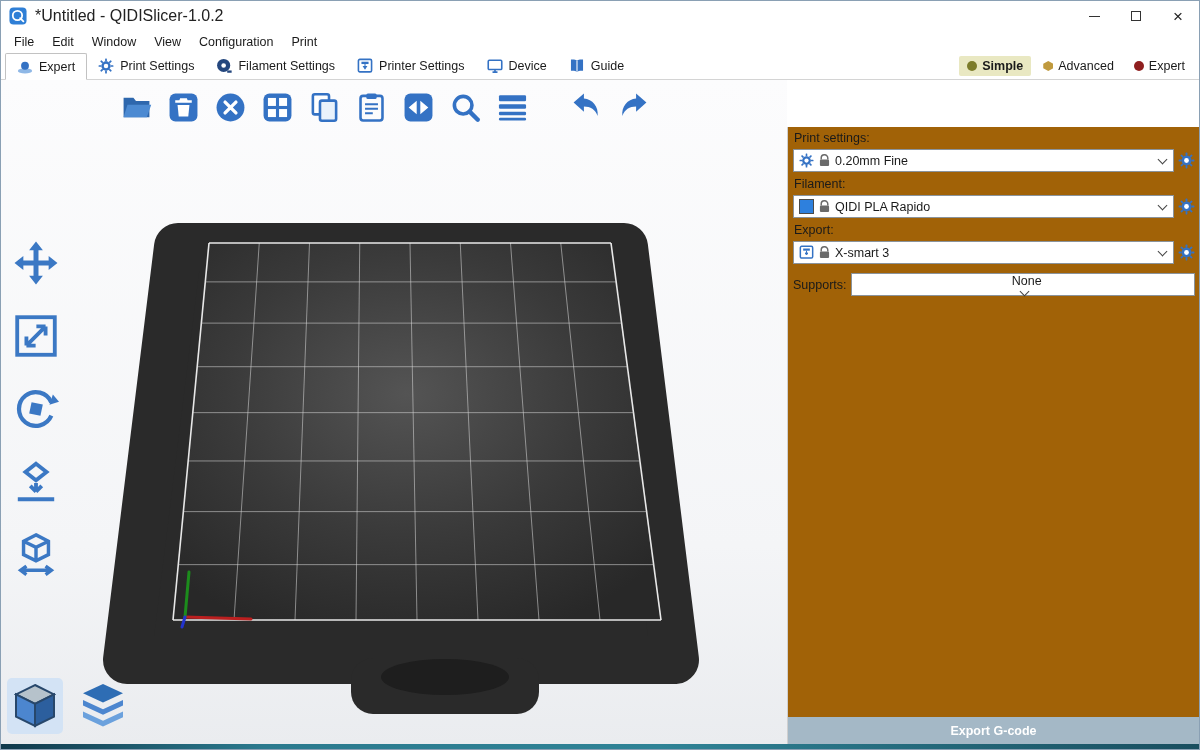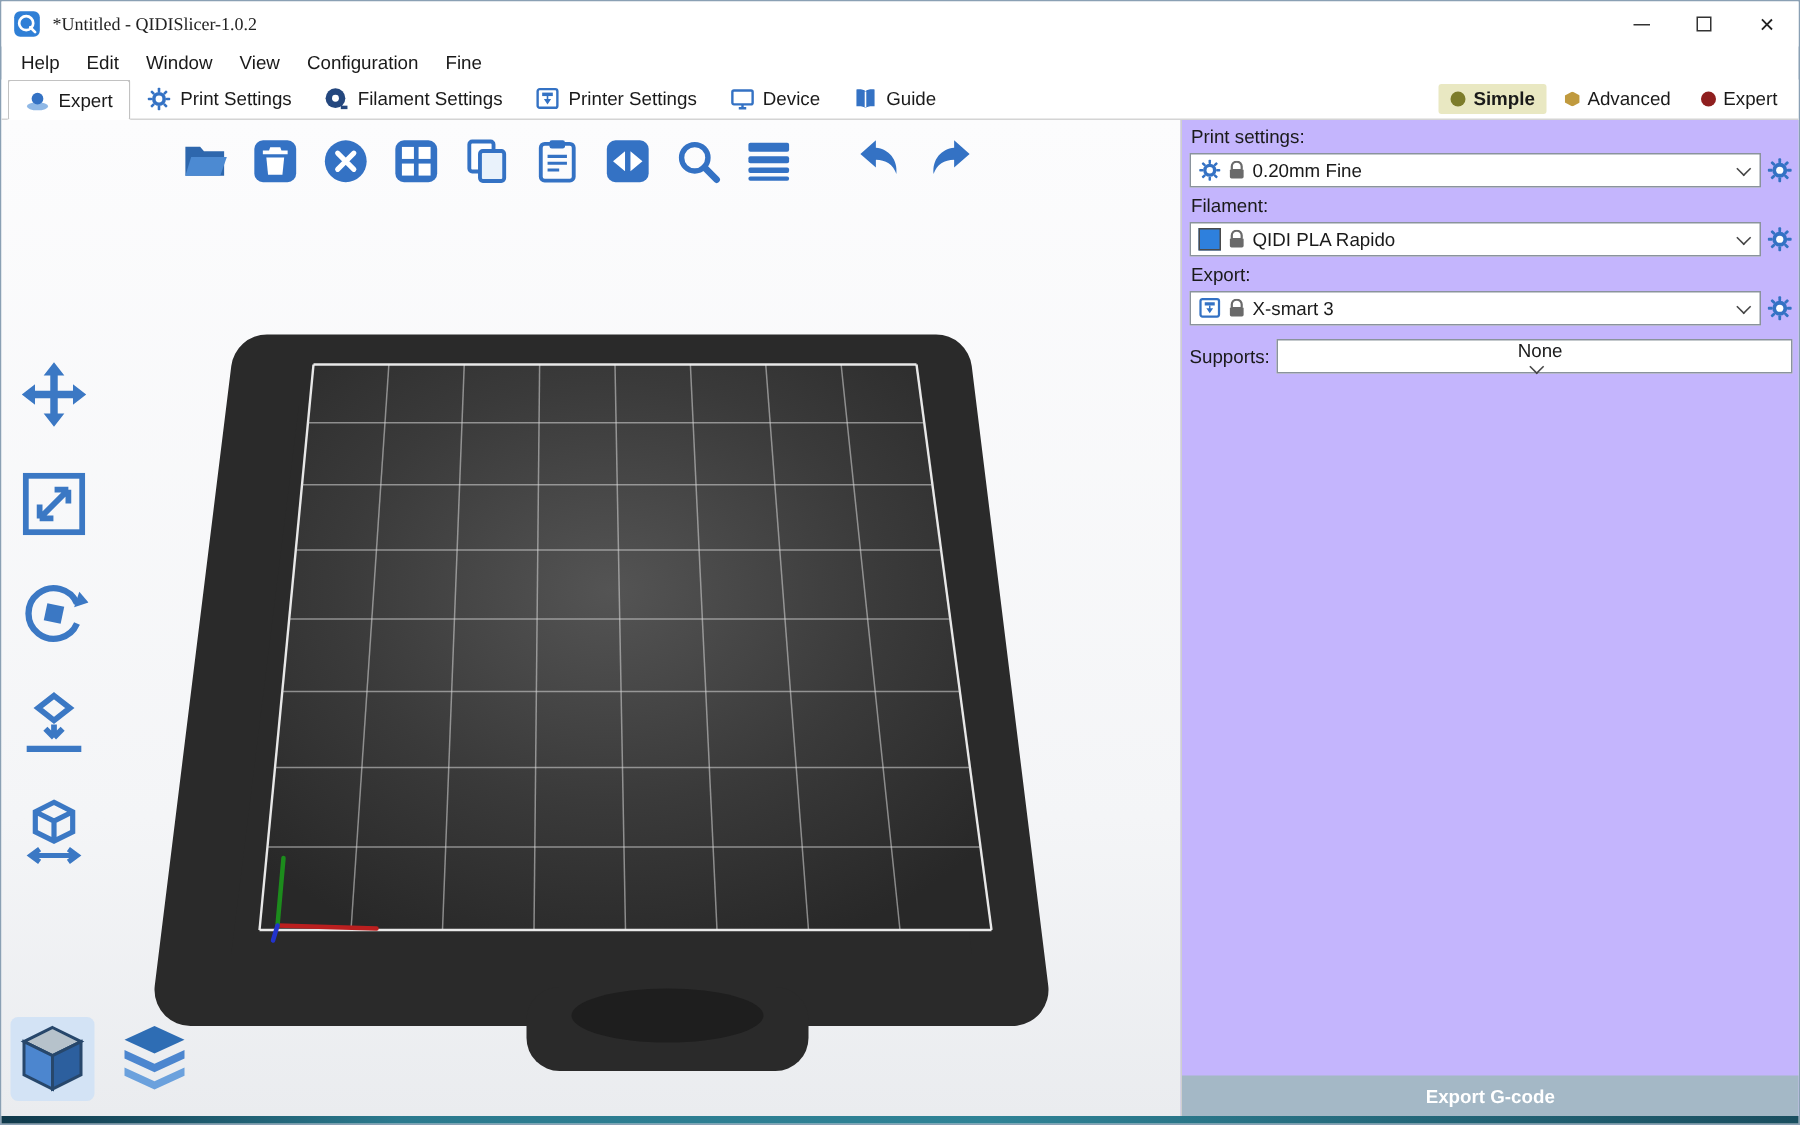--- a/index.html
+++ b/index.html
@@ -3,21 +3,21 @@
 <meta charset="utf-8">
 <style>
   *{box-sizing:border-box;margin:0;padding:0;}
   html,body{width:1200px;height:750px;overflow:hidden;}
   body{font-family:"Liberation Sans","DejaVu Sans",sans-serif;font-size:12.5px;color:#1a1a1a;background:#fff;}
   .window{width:1200px;height:750px;border:1px solid #8aa0b4;display:flex;flex-direction:column;background:#fff;position:relative;}
 
   
   .titlebar{height:30px;display:flex;align-items:center;padding-left:8px;flex:0 0 auto;background:#fff;}
   .app-icon{width:18px;height:18px;margin-right:8px;display:inline-flex;}
-  .title{font-size:12px;color:#222;font-family:Liberation Serif, serif;}
+  .title{font-size:16px;color:#222;}
   .win-controls{margin-left:auto;display:flex;height:100%;}
   .win-btn{width:42px;height:100%;display:flex;align-items:center;justify-content:center;cursor:default;}
   .glyph-min{width:11px;height:1px;background:#333;}
   .glyph-max{width:10px;height:10px;border:1px solid #333;}
   .glyph-close{font-size:17px;line-height:1;color:#222;}
 
   
   .menubar{height:22px;display:flex;align-items:center;padding-left:4px;flex:0 0 auto;}
   .menu-item{padding:3px 9px;}
 
@@ -46,21 +46,21 @@
   .toolbar-left{position:absolute;left:6px;top:155px;display:flex;flex-direction:column;gap:17px;}
   .lbtn{width:58px;height:56px;display:flex;align-items:center;justify-content:center;}
   .lbtn svg{width:46px;height:46px;}
 
   .view-toggles{position:absolute;left:6px;bottom:10px;display:flex;gap:12px;align-items:center;}
   .vbtn{width:56px;height:56px;display:flex;align-items:center;justify-content:center;border-radius:5px;}
   .vbtn.selected{background:#d3e3f5;}
   .vbtn svg{width:48px;height:48px;}
 
   
-  .sidebar{flex:1 1 auto;border-left:1px solid #cfcfcf;background:#c4b5fd;position:relative;padding:3px 4px 0 5px;}
+  .sidebar{flex:1 1 auto;border-left:1px solid #cfcfcf;background:#a16207;position:relative;padding:3px 4px 0 5px;margin-top:47px;}
   .sb-label{margin:1px 0 3px 1px;line-height:15px;}
   .sb-row{display:flex;align-items:center;gap:4px;margin-bottom:5px;}
   .combo{flex:1 1 auto;height:23px;border:1px solid #8a939c;background:#fff;display:flex;align-items:center;gap:5px;padding:0 2px 0 5px;min-width:0;}
   .combo-text{flex:1 1 auto;white-space:nowrap;overflow:hidden;}
   .chev{width:7px;height:7px;border-right:1.4px solid #444;border-bottom:1.4px solid #444;transform:rotate(45deg);margin:-3px 5px 0 0;flex:0 0 auto;}
   .gear-btn{width:17px;height:17px;flex:0 0 auto;}
   .swatch{width:15px;height:15px;border:1px solid #4a4a4a;flex:0 0 auto;background:#2e80dd;}
   .lockicon{width:11px;height:13px;flex:0 0 auto;}
   .combo-lead{width:15px;height:15px;flex:0 0 auto;}
   .inline-label{flex:0 0 52px;}
@@ -120,26 +120,26 @@
       <div class="win-btn">
           <span class="glyph-max"></span>
         </div>
       <div class="win-btn">
           <span class="glyph-close">×</span>
         </div>
     </div>
   </div>
 
   <div class="menubar">
-    <span class="menu-item">Help</span>
+    <span class="menu-item">File</span>
     <span class="menu-item">Edit</span>
     <span class="menu-item">Window</span>
     <span class="menu-item">View</span>
     <span class="menu-item">Configuration</span>
-    <span class="menu-item">Fine</span>
+    <span class="menu-item">Print</span>
   </div>
 
   <div class="tabbar">
     <div class="tab selected">
       <svg viewBox="0 0 18 18">
           <ellipse cx="9" cy="13.4" rx="8" ry="3" fill="#8fb8e6"></ellipse>
           <circle cx="9" cy="7.6" r="4.4" fill="#3472c4"></circle>
         </svg>
       <span>Expert</span>
     </div>

